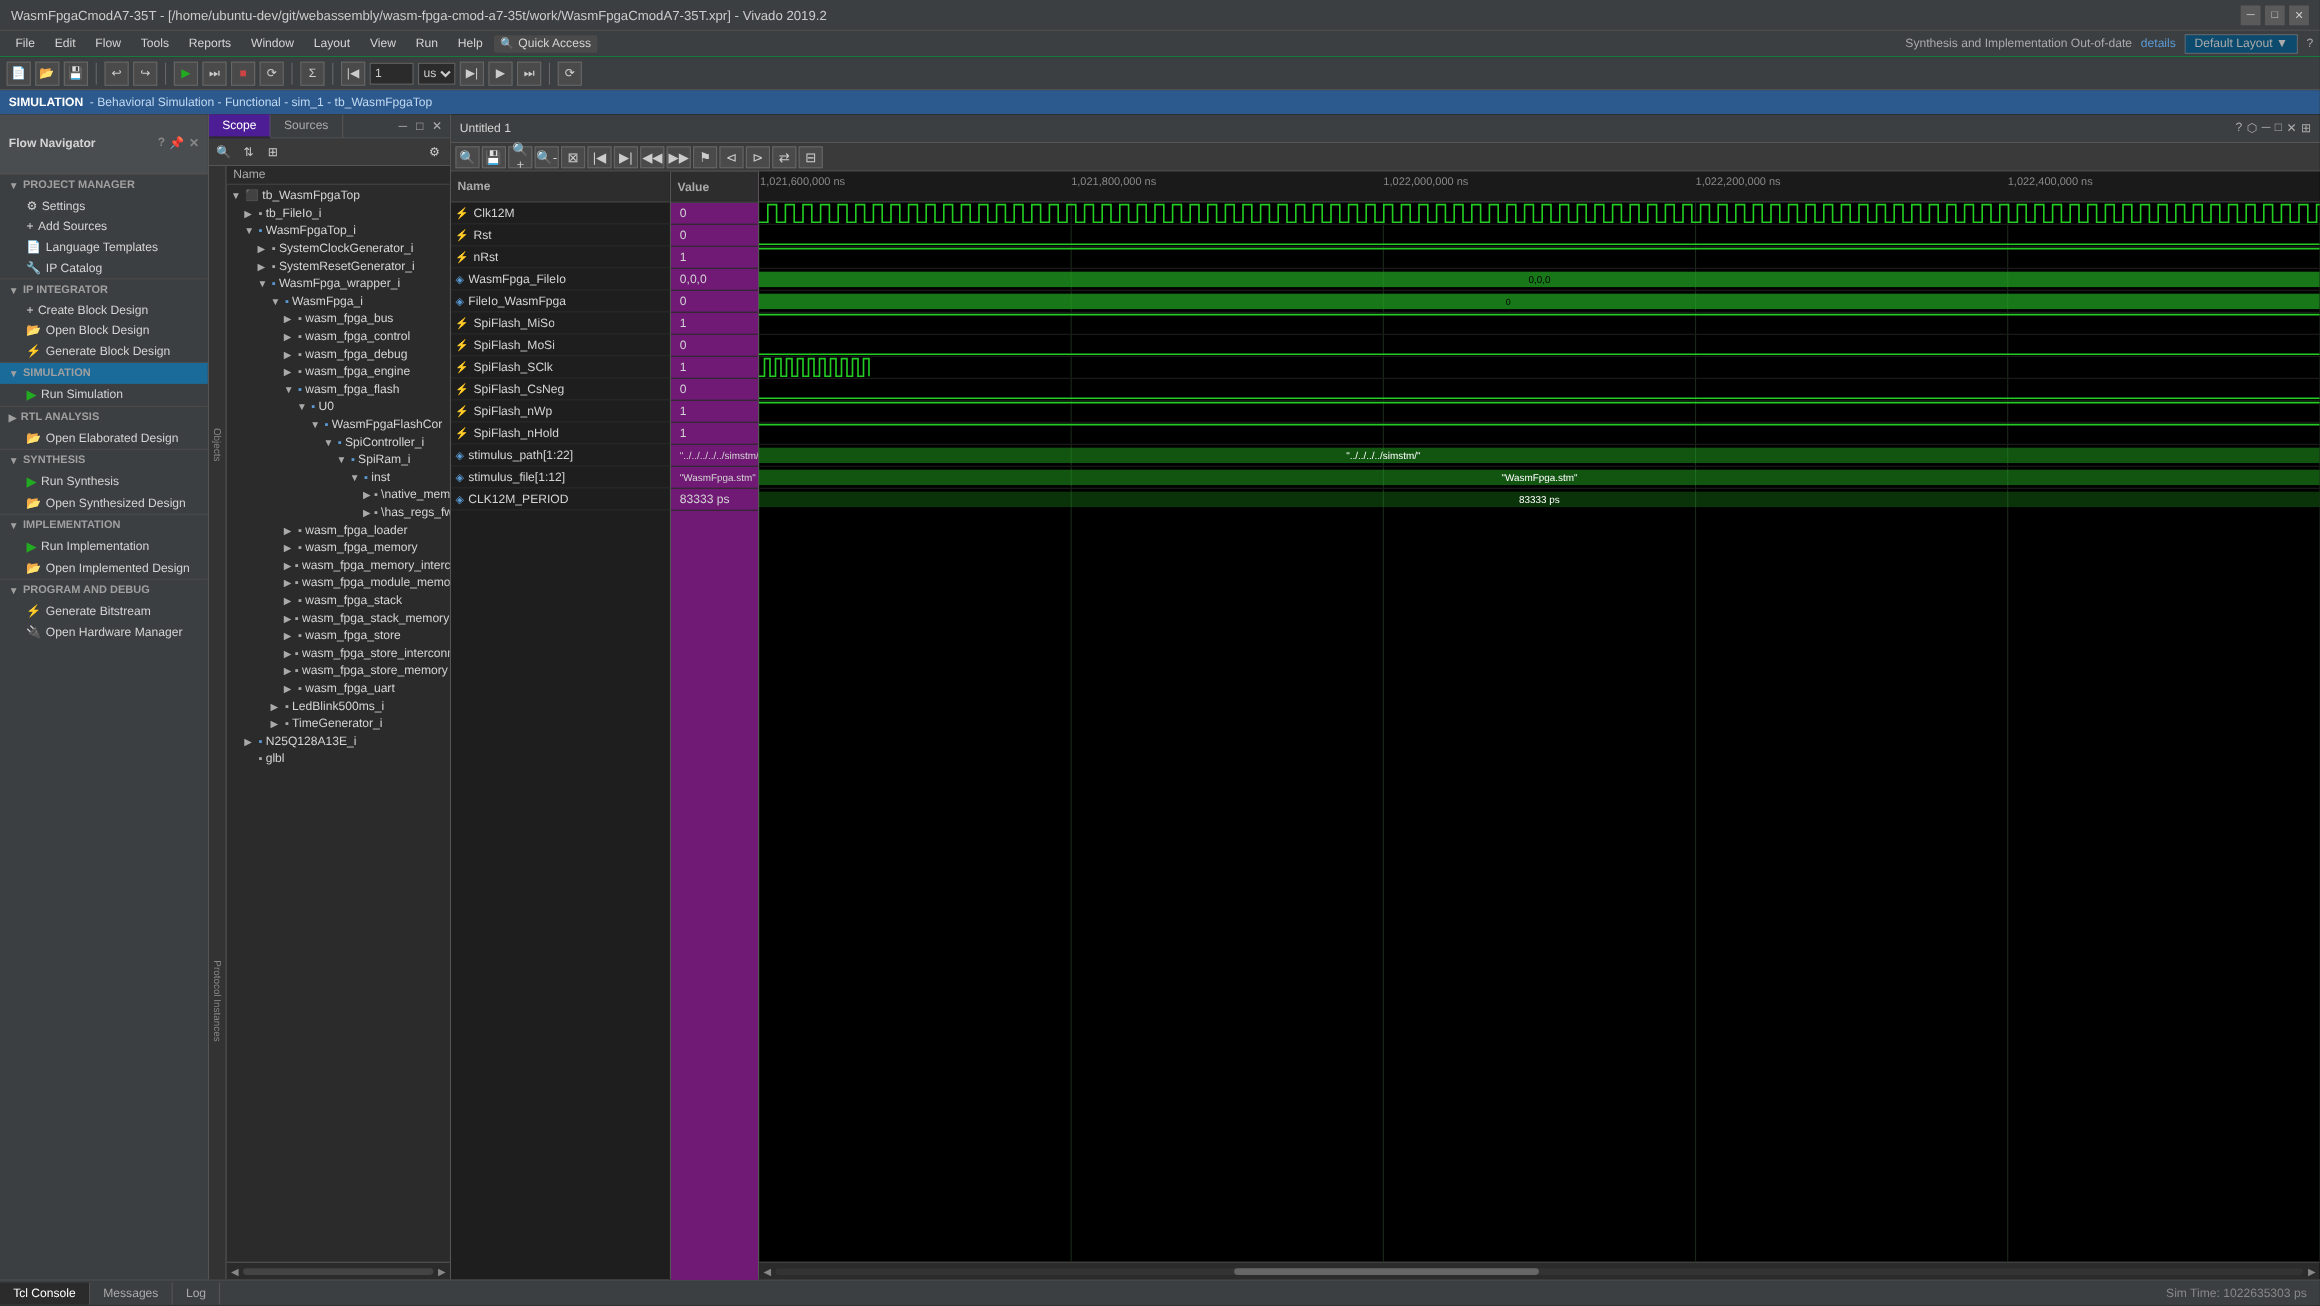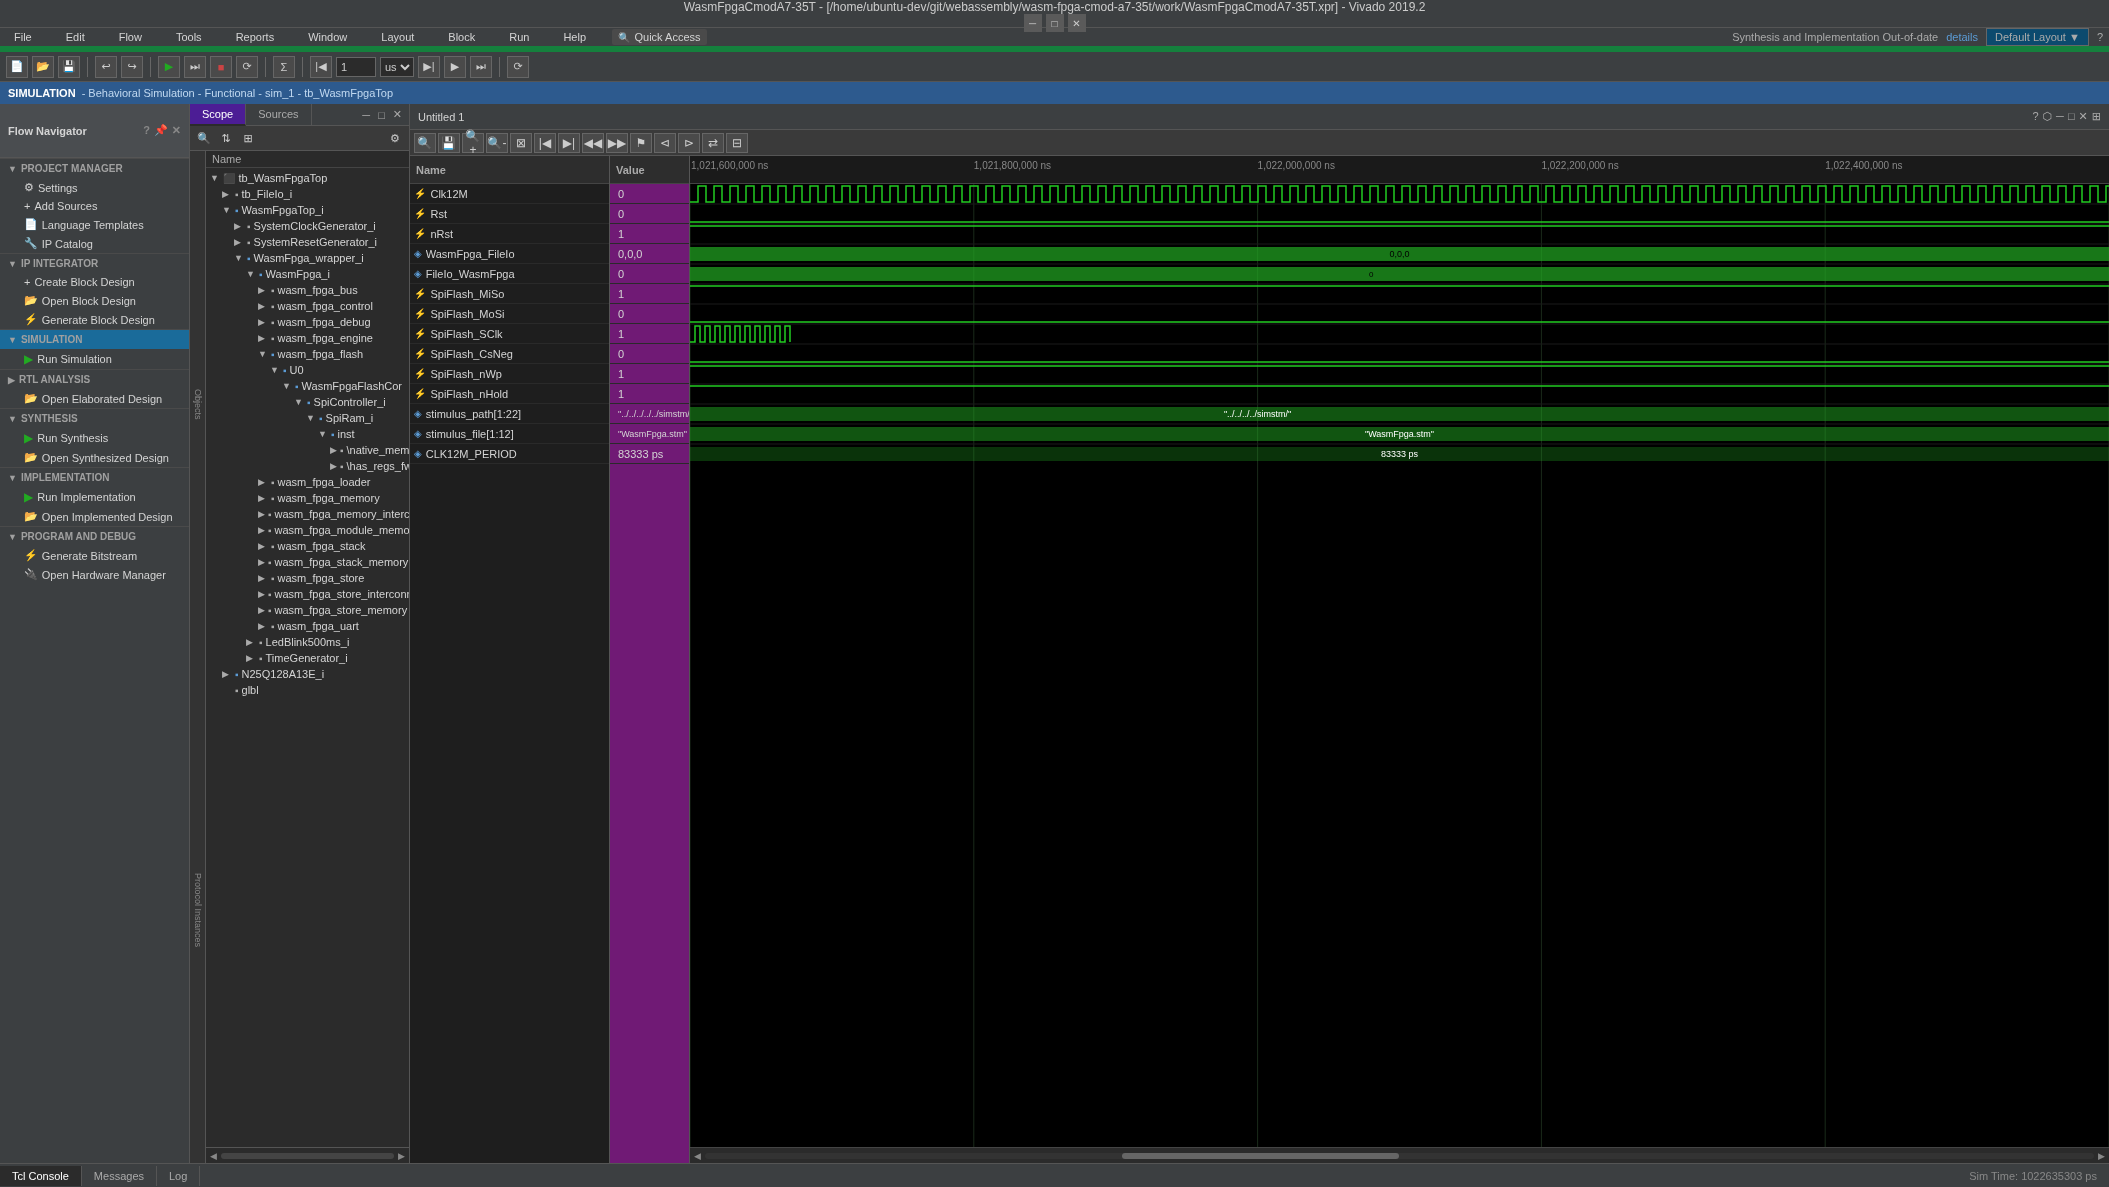--- a/index.html
+++ b/index.html
@@ -7,35 +7,34 @@
 
     
     #titlebar {
       background: #3c3f41;
       height: 28px;
       display: flex;
       align-items: center;
       justify-content: space-between;
       padding: 0 10px;
       border-bottom: 1px solid #555;
-      flex-direction: column;
     }
     #titlebar .title { color: #ccc; font-size: 12px; }
     #titlebar .win-controls { display: flex; gap: 4px; }
     #titlebar .win-controls span { width: 18px; height: 18px; background: #5a5a5a; display: inline-flex; align-items: center; justify-content: center; cursor: pointer; font-size: 10px; color: #ccc; }
 
     
     #menubar {
       background: #3c3f41;
       height: 24px;
       display: flex;
       align-items: center;
       padding: 0 6px;
-      border-bottom: 6px solid #15803d;
-      gap: 18px;
+      border-bottom: 1px solid #15803d;
+      gap: 2px;
     }
     #menubar .menu-item { padding: 2px 8px; color: #d4d4d4; cursor: pointer; font-size: 11px; }
     #menubar .right-section { margin-left: auto; display: flex; align-items: center; gap: 8px; font-size: 11px; color: #aaa; }
     #menubar .quick-access { display: flex; align-items: center; background: #4a4a4a; padding: 2px 6px; border-radius: 2px; }
 
     
     #toolbar {
       background: #3c3f41;
       height: 30px;
       display: flex;
@@ -319,21 +318,21 @@
 </div>
 
 <div id="menubar">
   <span class="menu-item">File</span>
   <span class="menu-item">Edit</span>
   <span class="menu-item">Flow</span>
   <span class="menu-item">Tools</span>
   <span class="menu-item">Reports</span>
   <span class="menu-item">Window</span>
   <span class="menu-item">Layout</span>
-  <span class="menu-item">Block</span>
+  <span class="menu-item">View</span>
   <span class="menu-item">Run</span>
   <span class="menu-item">Help</span>
   <div class="quick-access">
     <span style="font-size:10px; color:#aaa; margin-right:4px;">🔍</span>
     <span>Quick Access</span>
   </div>
   <div class="right-section">
     <span>Synthesis and Implementation Out-of-date</span>
     <span style="color:#5b9bd5; cursor:pointer;">details</span>
     <span style="background:#0c4a6e; padding:2px 8px; border:1px solid #666;">

